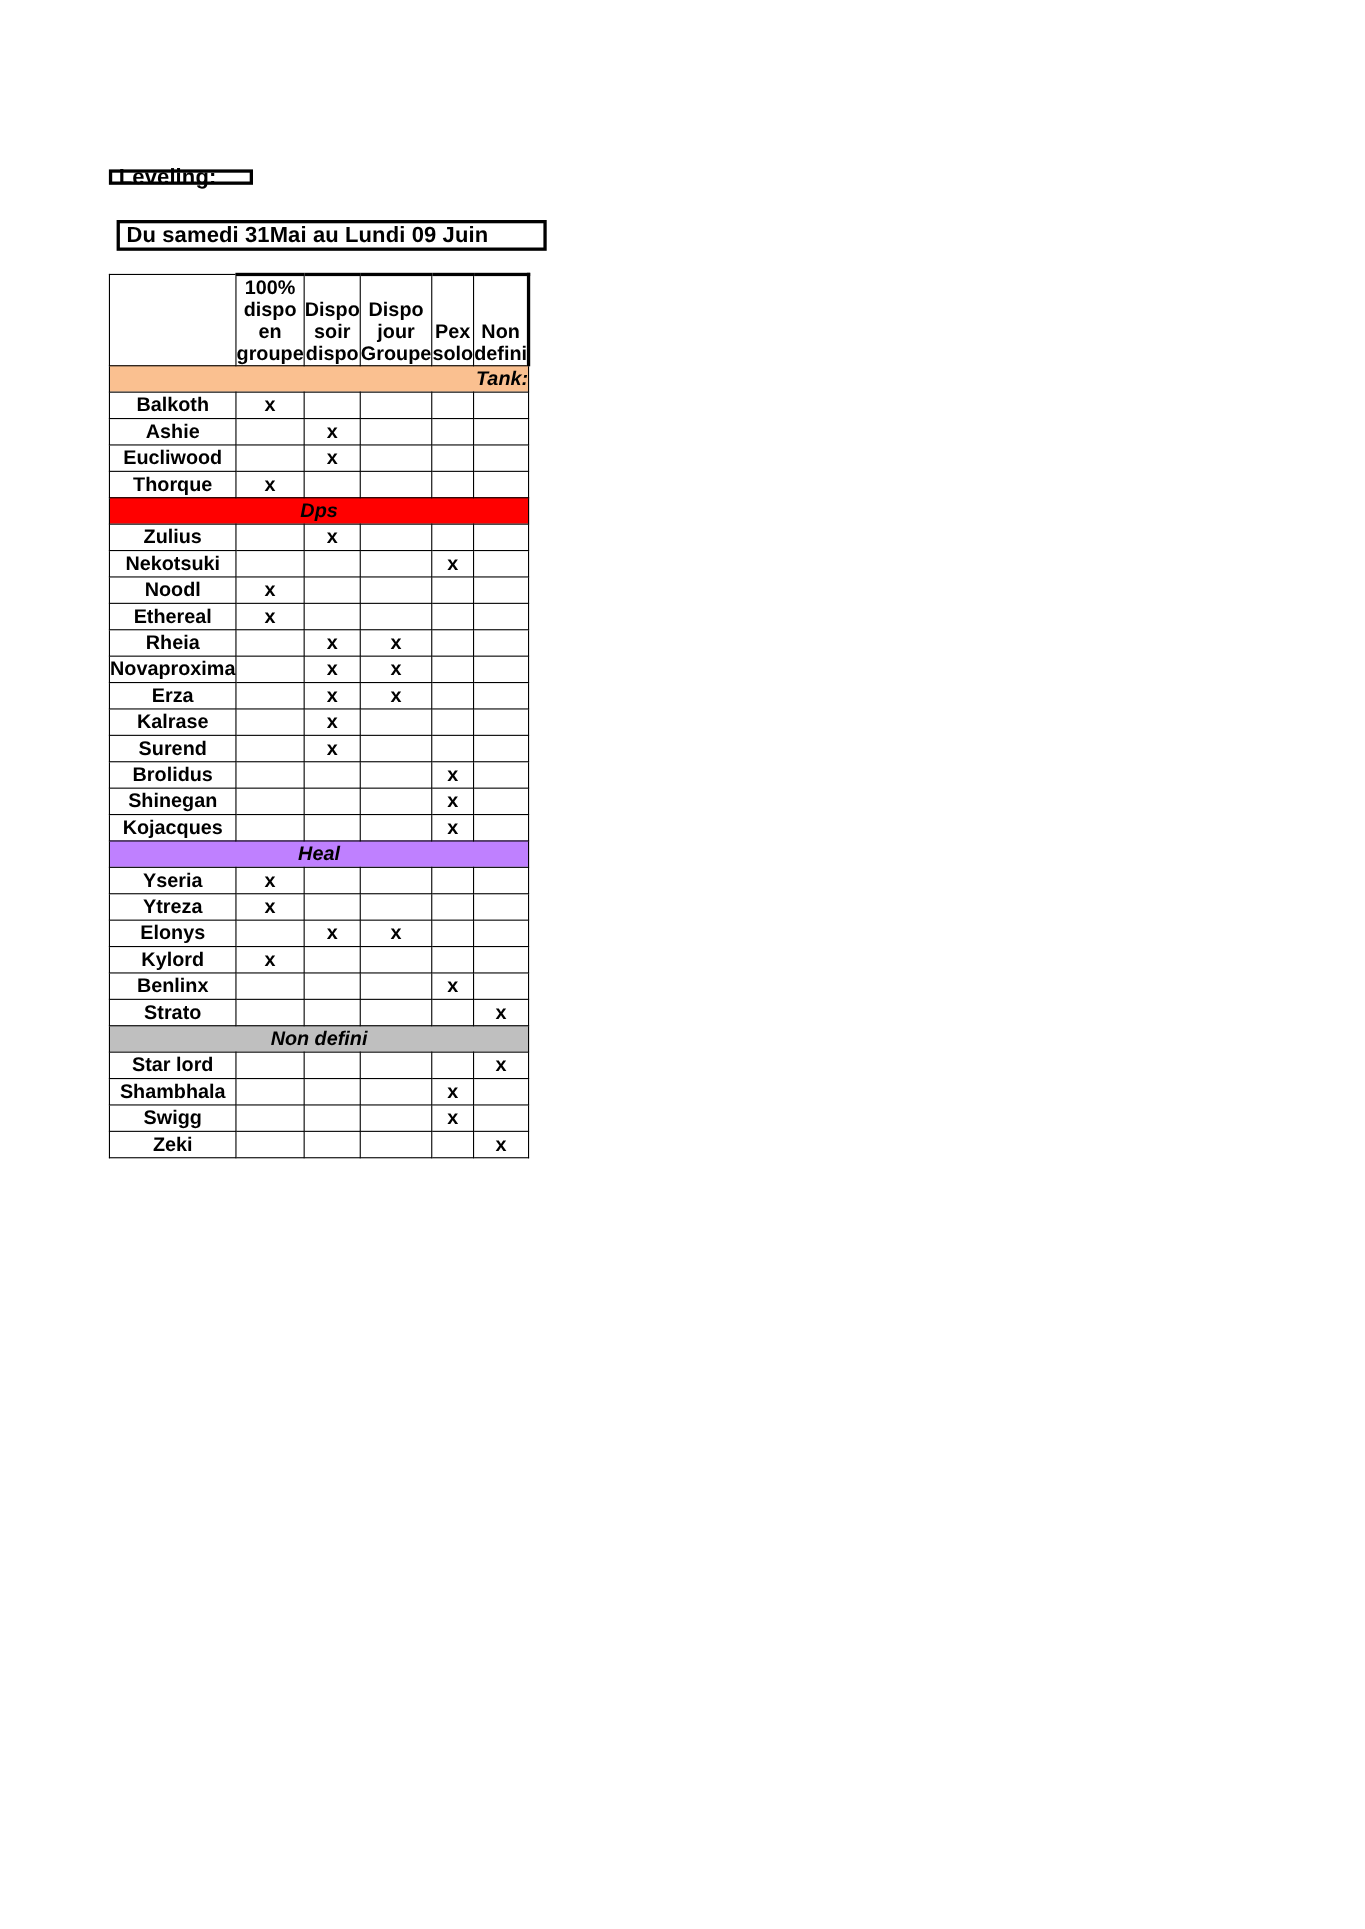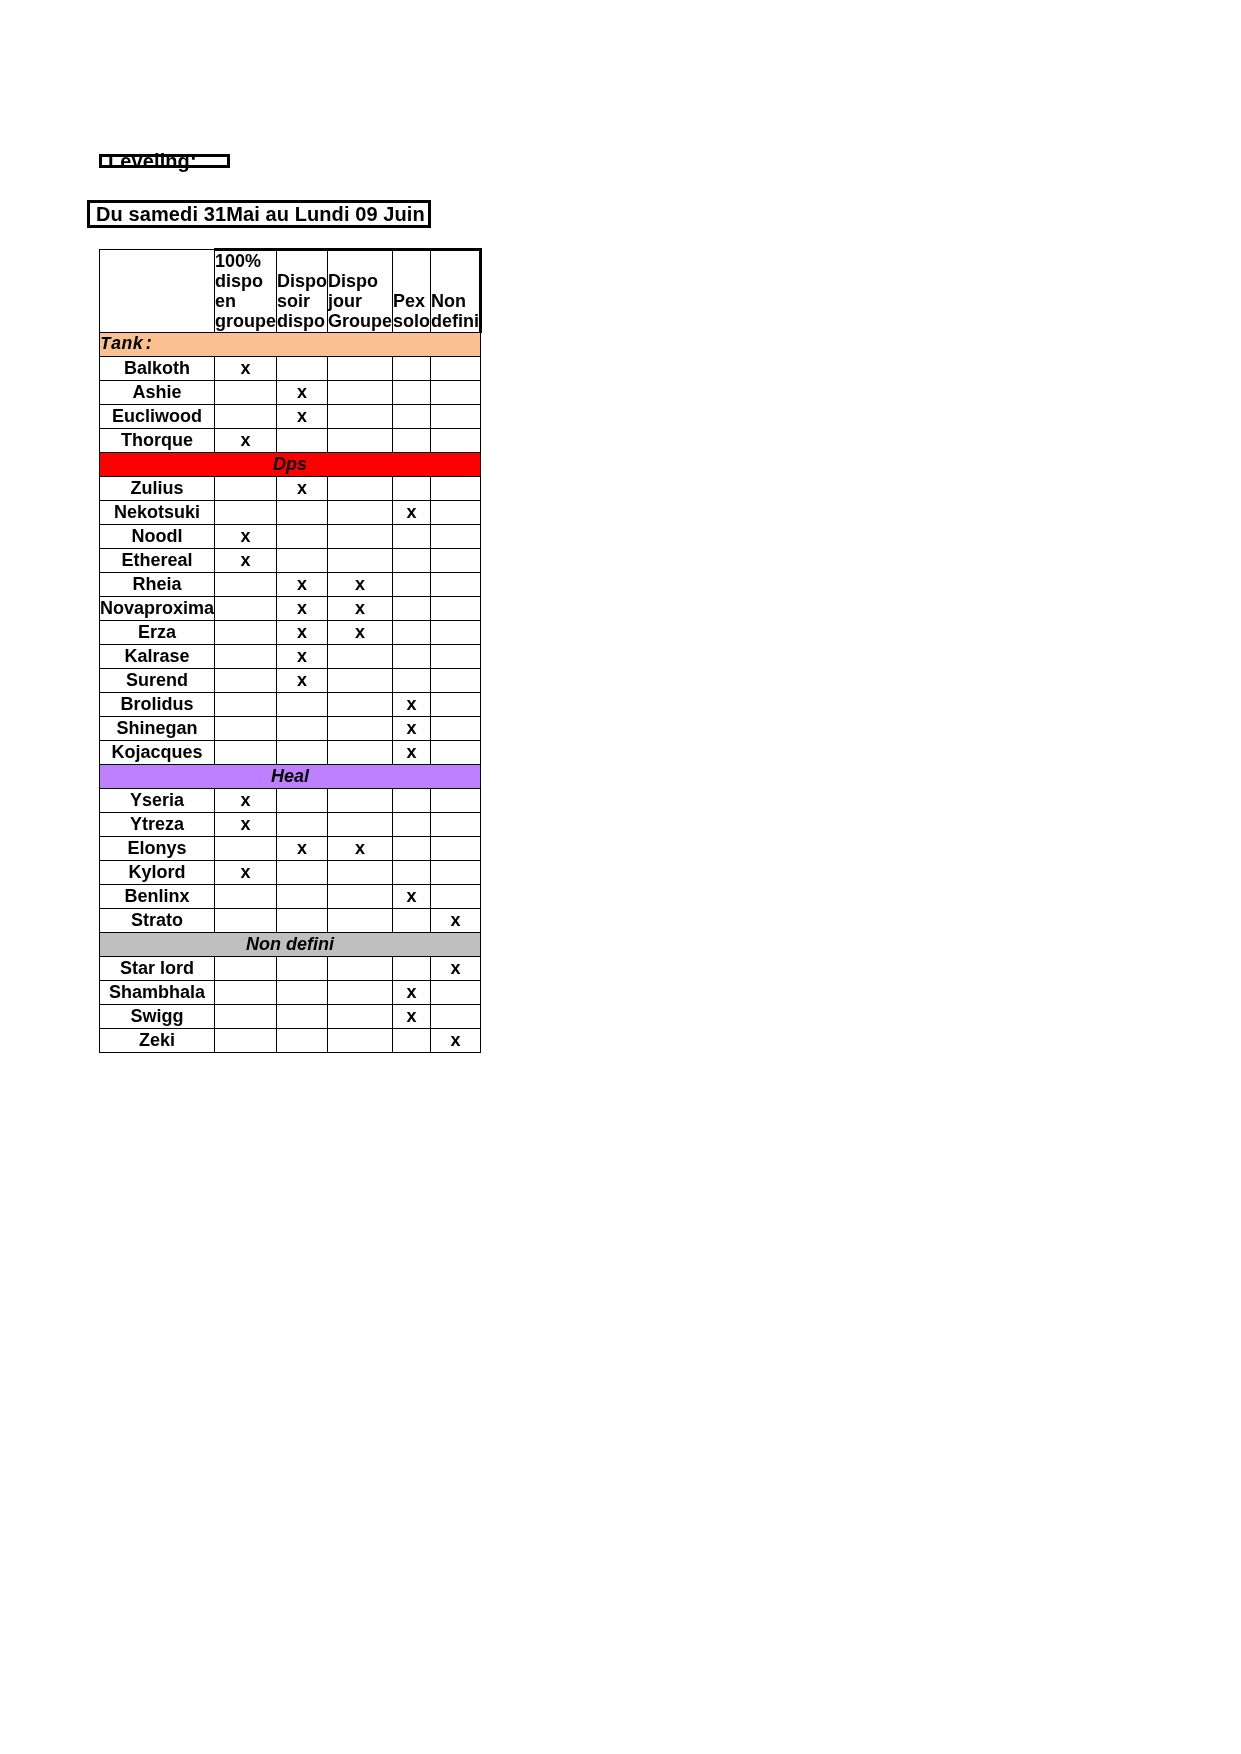--- a/index.html
+++ b/index.html
@@ -31,22 +31,22 @@
     font-size: 20px;
     color: #000;
     padding-left: 6px;
     letter-spacing: 0.1px;
   }
   #leveling-box {
     left: 99px; top: 154px;
     width: 131px; height: 14px;
   }
   #daterange-box {
-    left: 87px; top: 200px;
-    width: 344px; height: 28px;
+    left: 106px; top: 200px;
+    width: 391px; height: 28px;
   }
 
   
   #roster-table {
     position: absolute;
     left: 99px; top: 248px;
     border-collapse: collapse;
     table-layout: fixed;
     background: #fff;
   }
@@ -68,20 +68,21 @@
 
   
   tr.header-row td {
     height: 50px;
     vertical-align: bottom;
     font-weight: bold;
     font-size: 18px;
     padding: 2px 0 2px 4px;
     line-height: 1.12;
     border: 1px solid #000;
+    text-align: center;
   }
   tr.header-row td.hdr-blank {
     border-top: none;
     border-left: none;
     border-bottom: 3px solid #000;
   }
   td.hdr-cell {
     border-top: 3px solid #000 !important;
   }
   td.hdr-last {
@@ -97,23 +98,22 @@
     height: 24px;
     font-style: italic;
     font-weight: bold;
     font-size: 19px;
     border-top: 2px solid #000;
     border-bottom: 2px solid #000;
     border-left: 3px solid #000;
     border-right: 3px solid #000;
   }
   td.section-left {
-    text-align: left;
+    text-align: right;
     padding-left: 7px;
-    font-family: Liberation Mono, monospace;
   }
   td.section-center {
     text-align: center;
   }
 
   
   tr.player-row td {
     height: 24px;
     text-align: center;
     vertical-align: middle;

